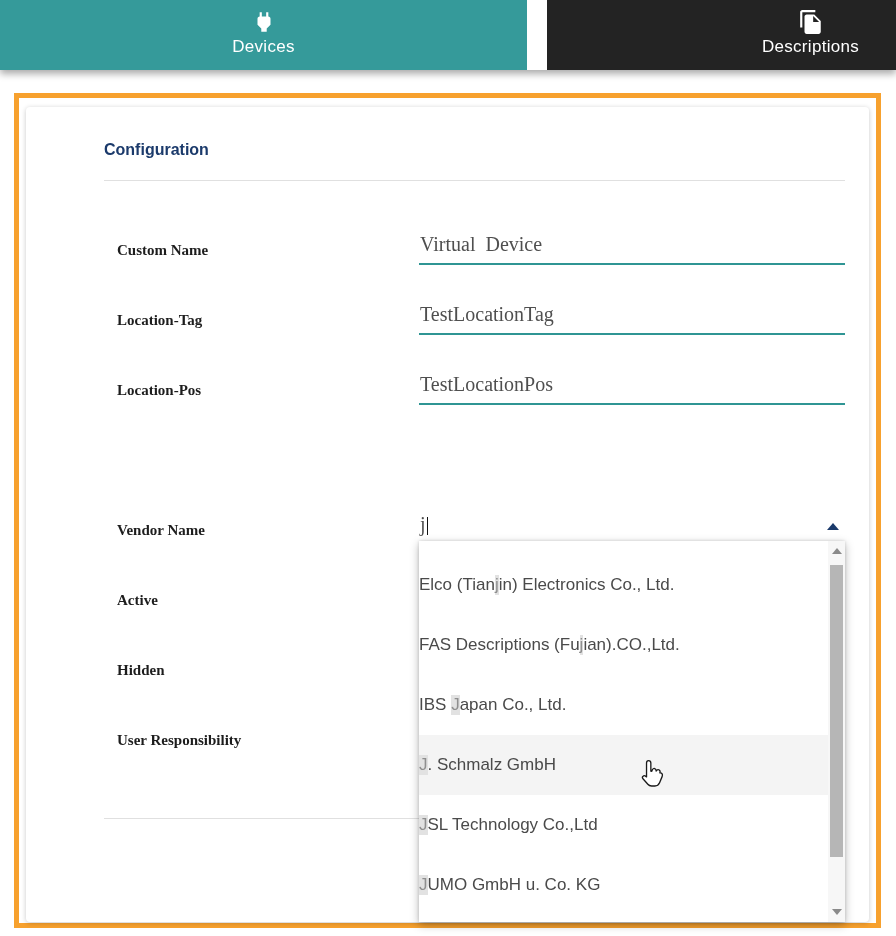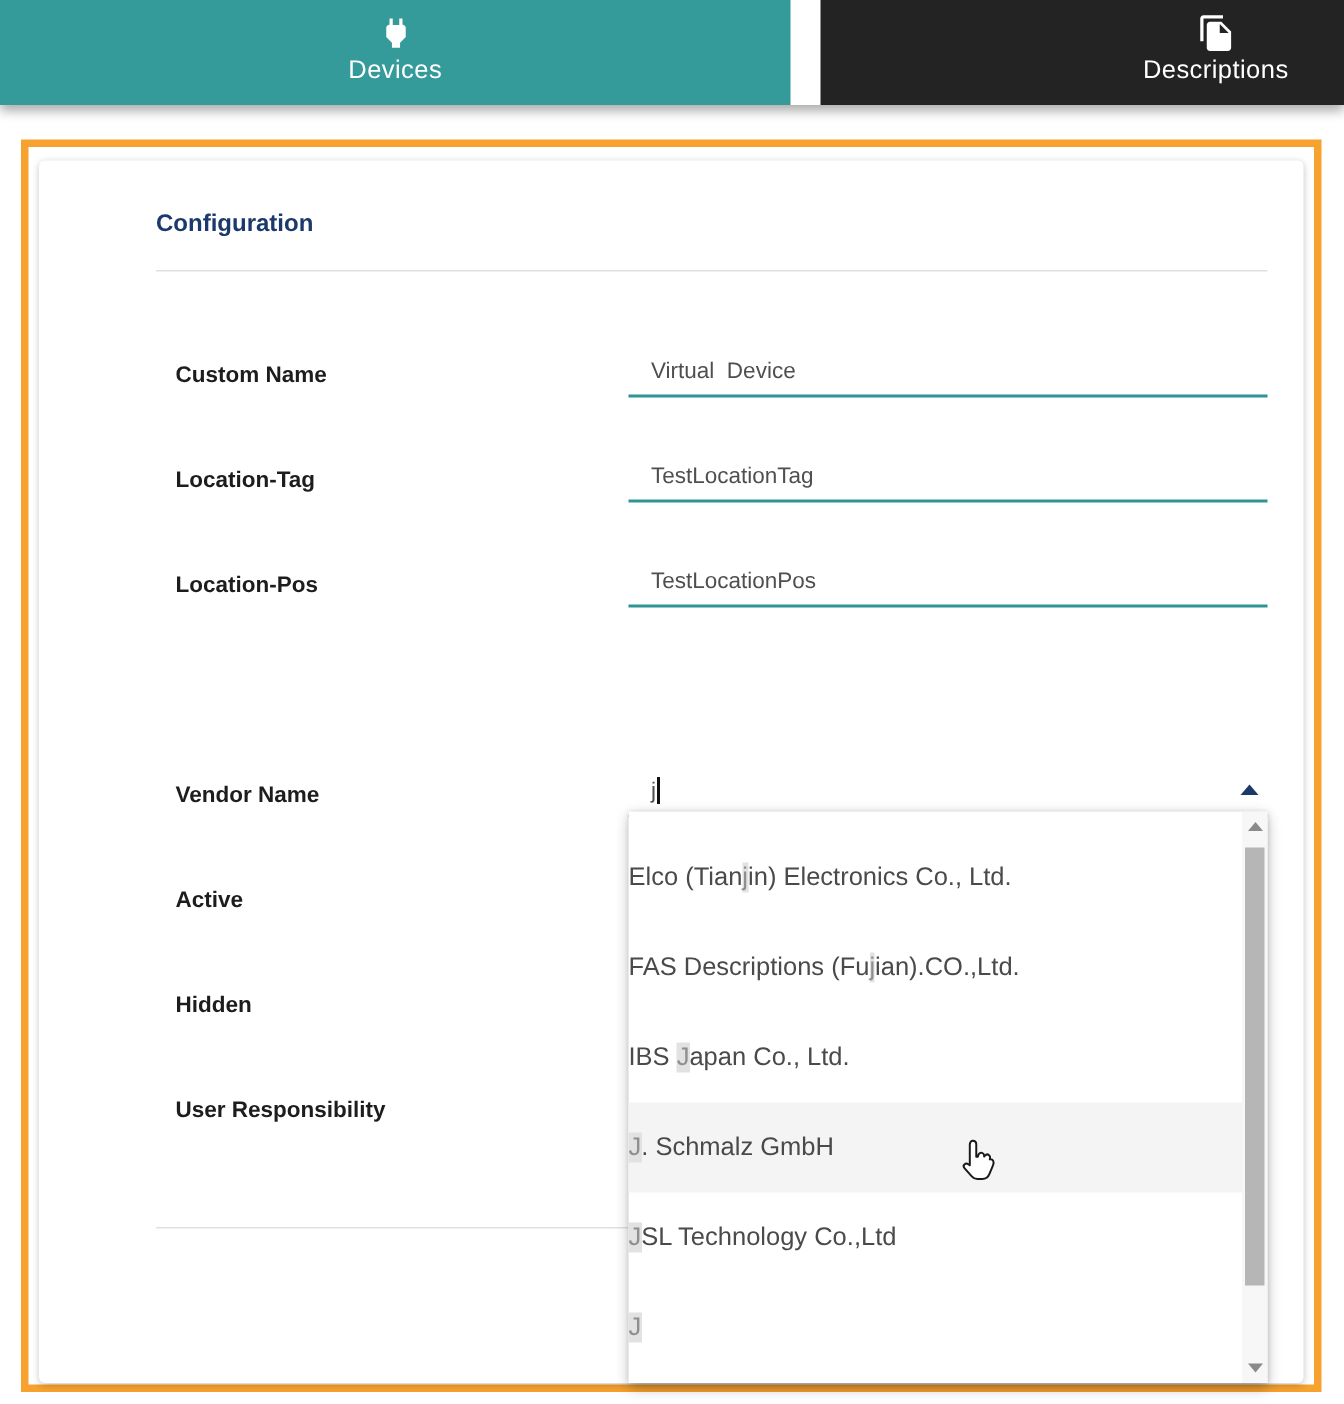--- a/index.html
+++ b/index.html
@@ -22,26 +22,26 @@
   .card { position:absolute; left:26px; top:107px; width:843px; height:815px;
           background:#fff; border-radius:4px; box-shadow:0 1px 5px rgba(0,0,0,0.22); z-index:2; }
 
   .panel-title { position:absolute; left:104px; top:141px; font-size:16px; font-weight:bold;
                  color:#1b3a6b; z-index:3; }
   .divider { position:absolute; left:104px; width:741px; height:1px; background:#e0e0e0; z-index:3; }
   .divider-top { top:180px; }
   .divider-bottom { top:818px; }
 
   
-  .row { position:absolute; left:117px; width:728px; height:70px; z-index:4; }
+  .row { position:absolute; left:117px; width:728px; height:70px; z-index:4;font-family:Liberation Serif, serif; }
   .row-label { position:absolute; left:0; top:50%; transform:translateY(-50%);
                font-size:15px; font-weight:bold; color:#1d1d1d; white-space:pre; }
   .input-box { position:absolute; left:302px; top:8px; width:426px; height:42px;
                border-bottom:2px solid #2f9594; }
-  .input-val { position:absolute; left:15px; bottom:7px; font-size:15px; color:#4f4f4f; white-space:pre;text-align:right; }
+  .input-val { position:absolute; left:1px; bottom:7px; font-size:20px; color:#4f4f4f; white-space:pre;text-align:right; }
   .caret { display:inline-block; width:1.5px; height:18px; background:#111;
            vertical-align:text-bottom; margin-left:1px; }
   .select-arrow { position:absolute; right:6px; bottom:13px; width:0; height:0;
                   border-left:6px solid transparent; border-right:6px solid transparent;
                   border-bottom:7px solid #1b3a6b; }
 
   
   .dropdown { position:absolute; left:419px; top:541px; width:426px; height:381px;
               background:#fff; padding:14px 0 7px;
               box-shadow:0 3px 9px rgba(0,0,0,0.28), 0 0 3px rgba(0,0,0,0.14); z-index:10; }
@@ -160,20 +160,21 @@
         <span>. Schmalz GmbH</span>
     </div>
     <div class="option">
       <span></span>
         <span class="match">J</span>
         <span>SL Technology Co.,Ltd</span>
     </div>
     <div class="option">
       <span></span>
         <span class="match">J</span>
+        <span>UMO GmbH u. Co. KG</span>
     </div>
 
     <div class="scrollbar">
       <div class="scroll-btn up">
           <div class="tri-up"></div>
         </div>
       <div class="scroll-thumb"></div>
       <div class="scroll-btn down">
           <div class="tri-down"></div>
         </div>

